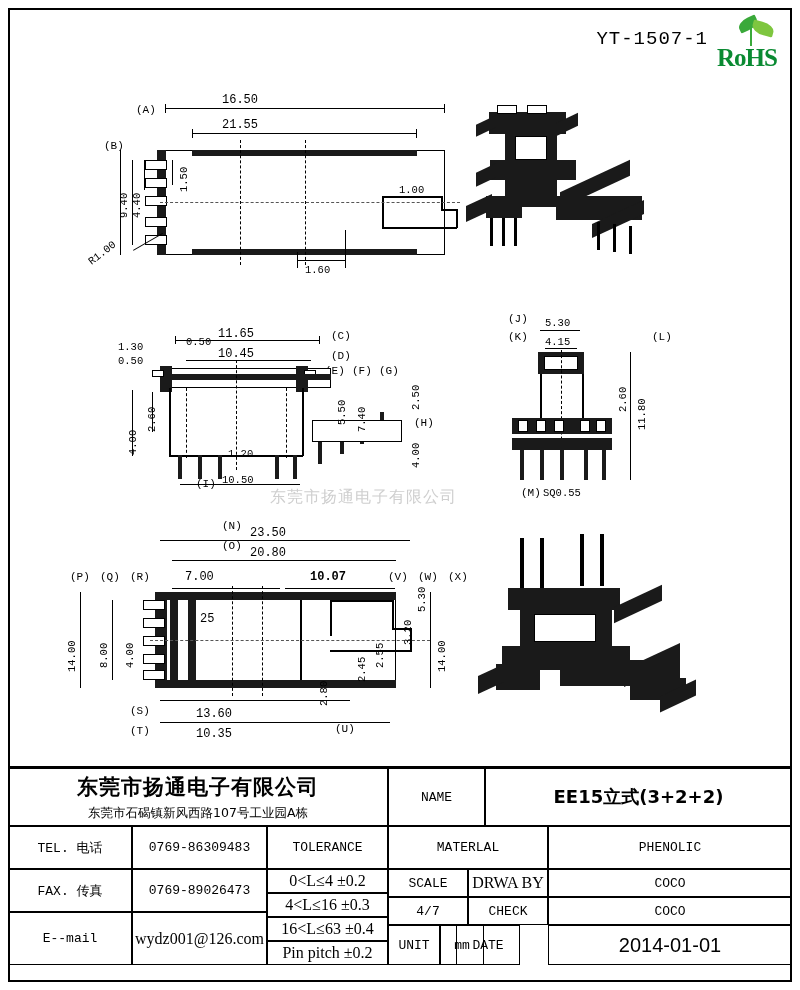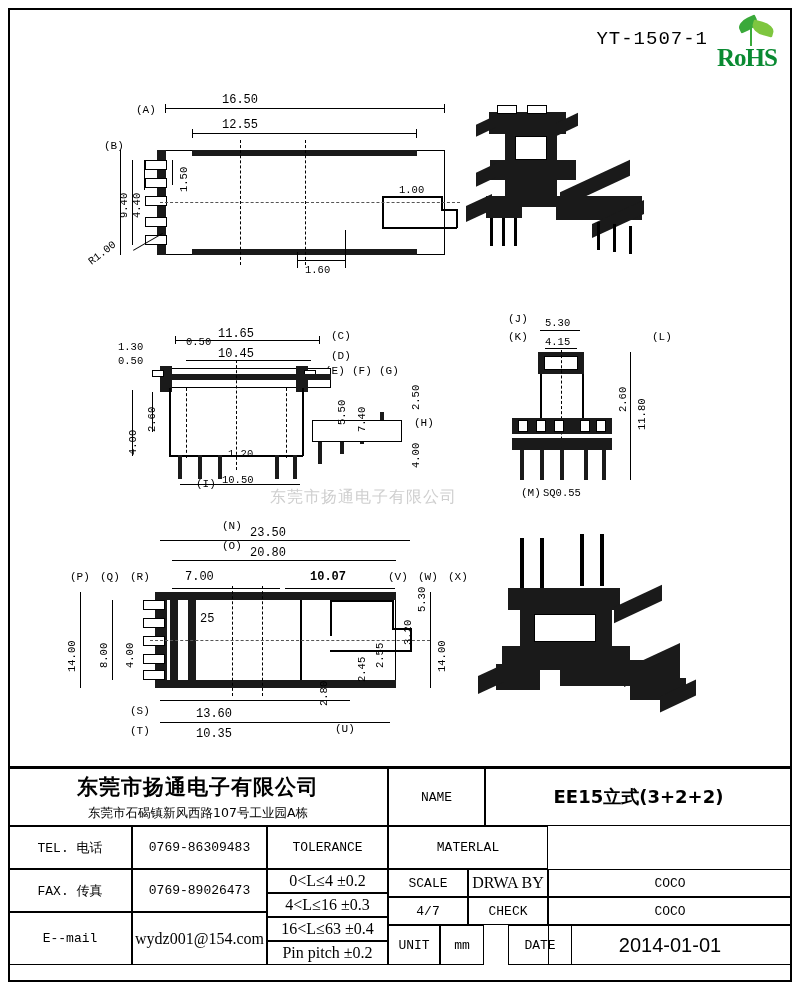--- a/index.html
+++ b/index.html
@@ -56,21 +56,21 @@
   <div>
 
     <div class="ln" style="left:165px;top:108px;width:280px;height:1px;"></div>
     <div class="ln" style="left:165px;top:104px;width:1px;height:9px;"></div>
     <div class="ln" style="left:444px;top:104px;width:1px;height:9px;"></div>
     <div class="dim" style="left:222px;top:93px;font-size:12px;">16.50</div>
 
     <div class="ln" style="left:192px;top:133px;width:225px;height:1px;"></div>
     <div class="ln" style="left:192px;top:129px;width:1px;height:9px;"></div>
     <div class="ln" style="left:416px;top:129px;width:1px;height:9px;"></div>
-    <div class="dim" style="left:222px;top:118px;font-size:12px;">12.55</div>
+    <div class="dim" style="left:222px;top:118px;font-size:12px;">21.55</div>
 
     <div class="tag" style="left:136px;top:104px;">(A)</div>
     <div class="tag" style="left:104px;top:140px;">(B)</div>
 
     <div class="wht" style="left:165px;top:150px;width:280px;height:105px;border-width:1.6px;"></div>
 
     <div class="blk" style="left:192px;top:150px;width:225px;height:6px;"></div>
     <div class="blk" style="left:192px;top:249px;width:225px;height:6px;"></div>
 
     <div class="blk" style="left:157px;top:150px;width:9px;height:105px;"></div>
@@ -316,37 +316,38 @@
       <div class="cn company">东莞市扬通电子有限公司</div>
       <div class="cn addr" style="margin-top:4px;">东莞市石碣镇新风西路107号工业园A栋</div>
     </div>
     <div class="cell b lbl" style="left:380px;top:0;width:97px;height:58px;">NAME</div>
     <div class="cell b cn big" style="left:477px;top:0;width:307px;height:58px;">EE15立式(3+2+2)</div>
 
     <div class="cell b cn lbl" style="left:0;top:58px;width:124px;height:43px;">TEL. 电话</div>
     <div class="cell b lbl" style="left:124px;top:58px;width:135px;height:43px;">0769-86309483</div>
     <div class="cell b lbl" style="left:259px;top:58px;width:121px;height:43px;">TOLERANCE</div>
     <div class="cell b lbl" style="left:380px;top:58px;width:160px;height:43px;">MATERLAL</div>
+    <div class="cell b lbl" style="left:540px;top:58px;width:244px;height:43px;">PHENOLIC</div>
 
     <div class="cell b cn lbl" style="left:0;top:101px;width:124px;height:43px;">FAX. 传真</div>
     <div class="cell b lbl" style="left:124px;top:101px;width:135px;height:43px;">0769-89026473</div>
     <div class="cell b lbl2" style="left:259px;top:101px;width:121px;height:24px;">0&lt;L≤4    ±0.2</div>
     <div class="cell b lbl2" style="left:259px;top:125px;width:121px;height:24px;">4&lt;L≤16   ±0.3</div>
     <div class="cell b lbl2" style="left:259px;top:149px;width:121px;height:24px;">16&lt;L≤63 ±0.4</div>
     <div class="cell b lbl2" style="left:259px;top:173px;width:121px;height:24px;">Pin pitch ±0.2</div>
 
     <div class="cell b lbl" style="left:380px;top:101px;width:80px;height:28px;">SCALE</div>
     <div class="cell b lbl2" style="left:460px;top:101px;width:80px;height:28px;flex-direction:column;line-height:1.05;">DRWA BY</div>
     <div class="cell b lbl" style="left:540px;top:101px;width:244px;height:28px;">COCO</div>
 
     <div class="cell b lbl" style="left:380px;top:129px;width:80px;height:28px;">4/7</div>
     <div class="cell b lbl" style="left:460px;top:129px;width:80px;height:28px;">CHECK</div>
     <div class="cell b lbl" style="left:540px;top:129px;width:244px;height:28px;">COCO</div>
 
     <div class="cell b lbl" style="left:380px;top:157px;width:52px;height:40px;">UNIT</div>
     <div class="cell b lbl" style="left:432px;top:157px;width:44px;height:40px;">mm</div>
-    <div class="cell b lbl" style="left:500px;top:157px;width:64px;height:40px;">DATE</div>
+    <div class="cell b lbl" style="left:448px;top:157px;width:64px;height:40px;">DATE</div>
     <div class="cell b date" style="left:540px;top:157px;width:244px;height:40px;">2014-01-01</div>
 
     <div class="cell b cn lbl" style="left:0;top:144px;width:124px;height:53px;">E--mail</div>
-    <div class="cell b lbl2" style="left:124px;top:144px;width:135px;height:53px;">wydz001@154.com</div>
+    <div class="cell b lbl2" style="left:124px;top:144px;width:135px;height:53px;">wydz001@126.com</div>
   </div>
 </div>
 
 </body></html>

